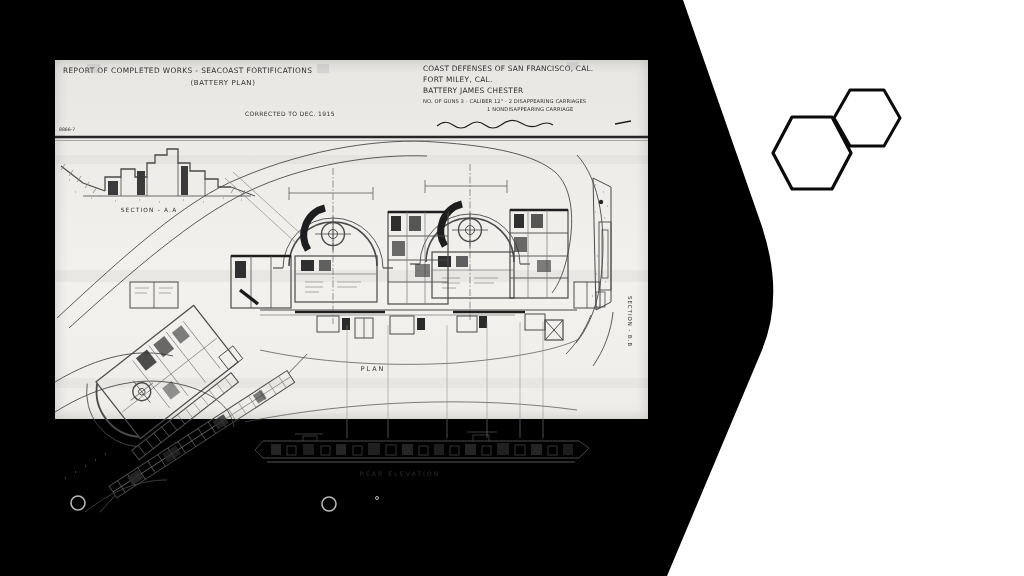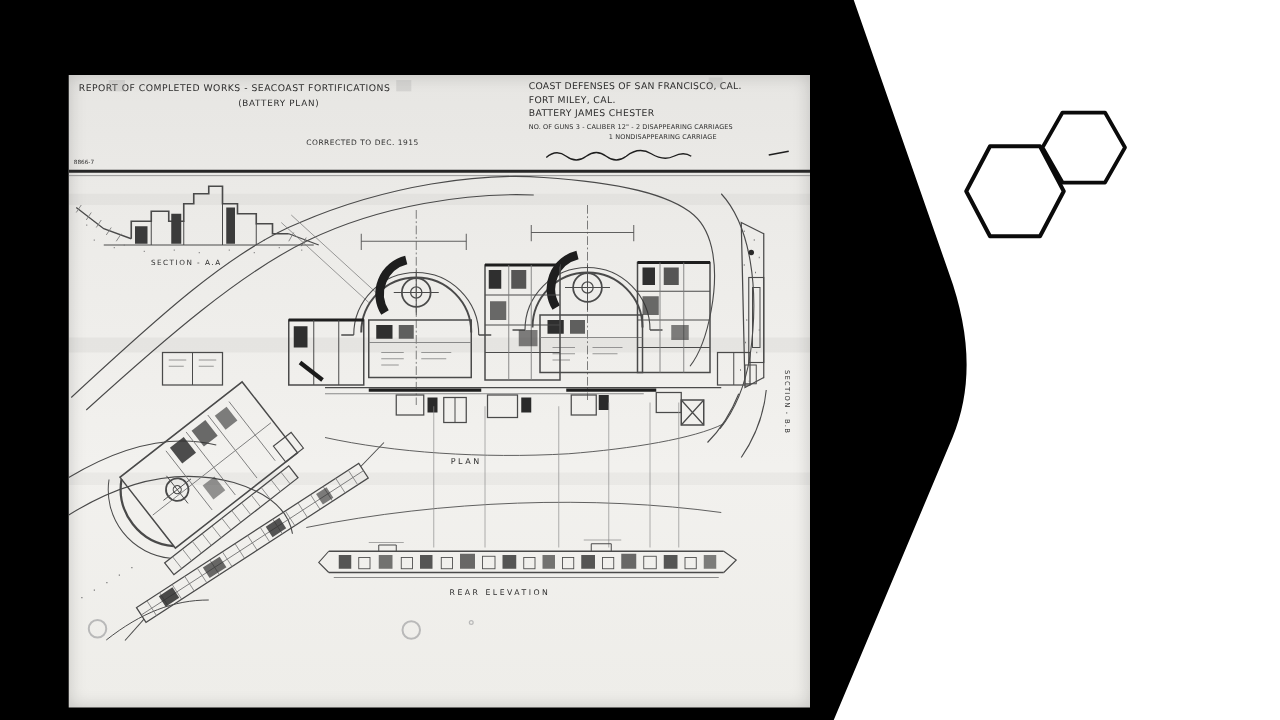--- a/index.html
+++ b/index.html
@@ -4,21 +4,21 @@
 <style>
   html,body{margin:0;padding:0;}
   body{
     width:1024px;height:576px;position:relative;overflow:hidden;
     background:#ffffff;
     font-family:"DejaVu Sans","Liberation Sans",sans-serif;
   }
   .slide{position:absolute;inset:0;}
   .bg-svg{position:absolute;left:0;top:0;width:1024px;height:576px;}
   .paper{
-    position:absolute;left:55px;top:60px;width:593px;height:506px;
+    position:absolute;left:55px;top:60px;width:593px;height:359px;
     background:linear-gradient(180deg,#e7e6e3 0%,#edecE9 28%,#f2f1ee 62%,#eeede9 100%);
     box-shadow:inset 0 0 14px rgba(0,0,0,0.18);
   }
   .paper svg{display:block;width:593px;height:453px;}
   text{fill:#2e2e2e;}
   .ink{stroke:#4a4a4a;fill:none;}
   .thin{stroke:#7a7a7a;fill:none;}
   .dark{stroke:#1e1e1e;fill:none;}
 </style>
 </head>

